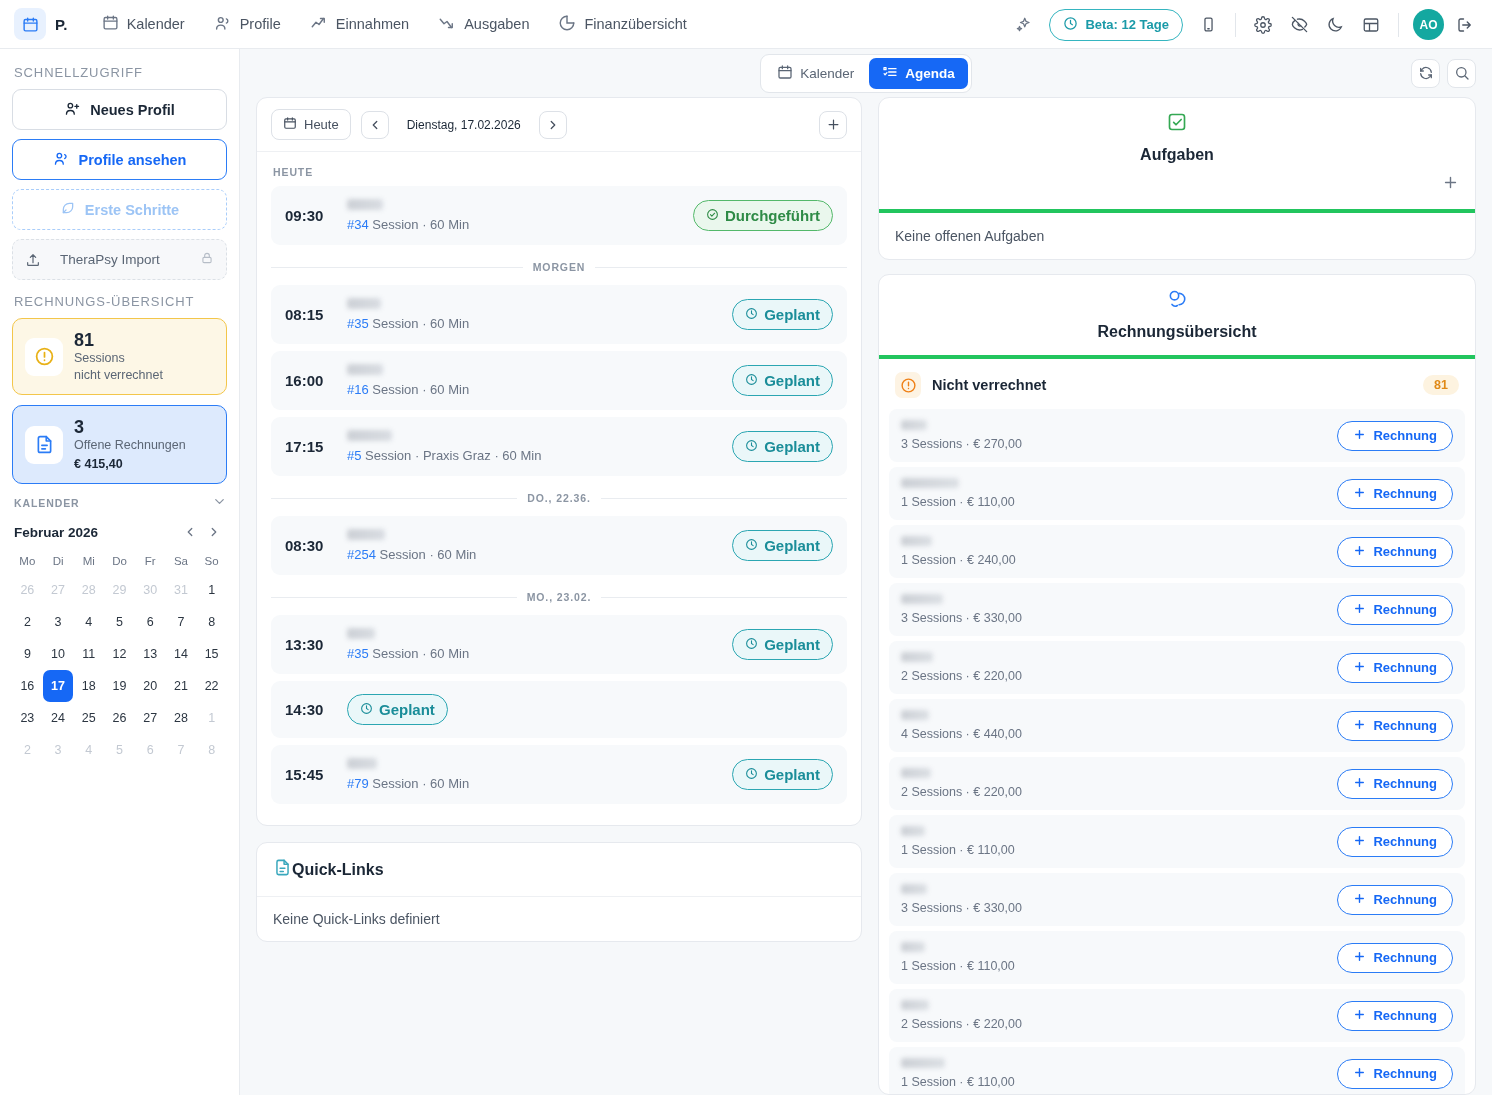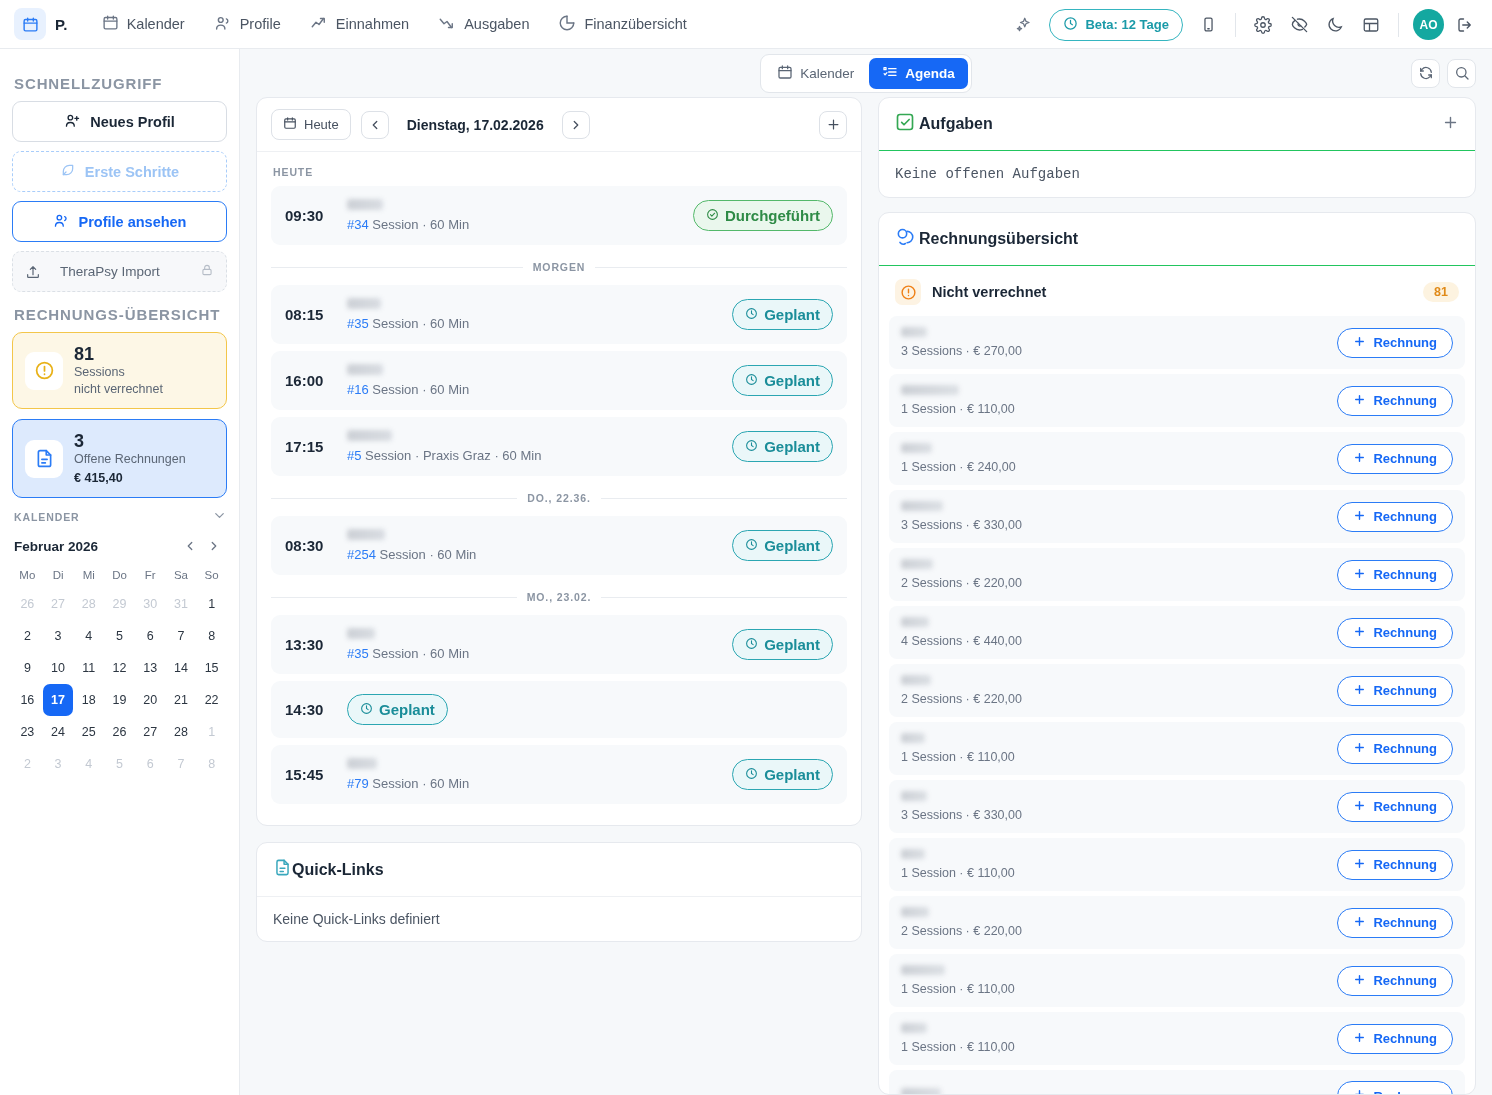--- a/index.html
+++ b/index.html
@@ -62,22 +62,22 @@
   .layout { display: flex; height: calc(1095px - 49px); }
 
   
   .sidebar {
     width: 240px; flex: none; background: #ffffff;
     border-right: 1px solid #e8ebef;
     padding: 12px 12px 0 12px;
     overflow: hidden; position: relative;
   }
   .side-head {
-    font-size: 15px; font-weight: bold; letter-spacing: .9px;
-    color: #8b95a3; margin: 14px 0 9px 2px;
+    font-size: 13px; font-weight: normal; letter-spacing: .9px;
+    color: #8b95a3; margin: 4px 0 9px 2px;
   }
   .side-btn {
     width: 100%; height: 41px; border-radius: 9px;
     display: flex; align-items: center; justify-content: center; gap: 9px;
     font-size: 14.5px; font-weight: bold; cursor: pointer;
     margin-bottom: 9px; border: 1px solid transparent; background: #fff;
   }
   .side-btn.primary { background: #1668f5; color: #fff; border-color: #1668f5; }
   .side-btn.outline { border-color: #d8dde4; color: #1b2736; }
   .side-btn.outline-blue { border-color: #2b7cf6; color: #1668f5; }
@@ -177,21 +177,21 @@
   .today-btn {
     display: flex; align-items: center; gap: 7px;
     border: 1px solid #dde1e7; border-radius: 8px; background: #fff;
     padding: 6px 11px; font-size: 13px; color: #46505f; cursor: pointer;
   }
   .nav-sq {
     width: 28px; height: 28px; border: 1px solid #dde1e7; border-radius: 8px;
     background: #fff; display: flex; align-items: center; justify-content: center;
     color: #46505f; cursor: pointer;
   }
-  .agenda-date { font-size: 14px; font-weight: bold; color: #1b2736; padding: 0 8px; }
+  .agenda-date { font-size: 12px; font-weight: normal; color: #1b2736; padding: 0 8px; }
   .agenda-add { margin-left: auto; }
 
   .agenda-body { padding: 10px 14px 14px 14px; }
   .sec-label {
     font-size: 10.5px; font-weight: bold; letter-spacing: .9px;
     color: #8b95a3; margin: 4px 0 8px 2px;
   }
   .sec-div {
     display: flex; align-items: center; gap: 10px;
     margin: 16px 0 12px 0;
@@ -219,26 +219,26 @@
   .evt-sub .ref { color: #2b7cf6; text-align: right; }
   .badge {
     display: flex; align-items: center; gap: 6px;
     border-radius: 16px; padding: 6px 12px; font-size: 15px; font-weight: bold;
     white-space: nowrap; flex: none;
   }
   .badge.green { border: 1px solid #53b86a; background: #eaf7ed; color: #2e8b46; }
   .badge.teal { border: 1px solid #2ba6b2; background: #eaf7f9; color: #1a8d99; }
 
   .card-head {
-    display: flex; align-items: center; gap: 4px;
-    padding: 14px 16px; border-bottom: 1px solid #22c55e;
+    display: flex; align-items: center; gap: 10px;
+    padding: 14px 16px; border-bottom: 4px solid #22c55e; flex-direction: column;
   }
   .card-title { font-size: 16px; font-weight: bold; color: #1b2736; }
   .card-head .plus { margin-left: auto; color: #6b7585; cursor: pointer; }
-  .empty-txt { padding: 15px 16px; font-size: 14px; color: #4b5563; font-family: Liberation Mono, monospace; }
+  .empty-txt { padding: 15px 16px; font-size: 14px; color: #4b5563; }
 
   .sub-head {
     display: flex; align-items: center; gap: 11px;
     padding: 13px 16px 11px 16px;
   }
   .sub-ico {
     width: 26px; height: 26px; border-radius: 7px; background: #fdf3e3;
     display: flex; align-items: center; justify-content: center; flex: none;
   }
   .sub-title { font-size: 14.5px; font-weight: bold; color: #1b2736; }
@@ -387,35 +387,35 @@
 
     <div class="side-btn outline">
       <span><svg width="17" height="17" viewBox="0 0 24 24" fill="none" stroke="#1b2736" stroke-width="1.9" stroke-linecap="round">
             <circle cx="9" cy="8" r="3.2"></circle>
             <path d="M3.5 20c0-3.2 2.5-5.2 5.5-5.2s5.5 2 5.5 5.2"></path>
             <path d="M18 6.5v5M15.5 9h5"></path>
           </svg></span>
       <span>Neues Profil</span>
     </div>
 
-    <div class="side-btn dashed">
-      <span><svg width="16" height="16" viewBox="0 0 24 24" fill="none" stroke="#9cc4f5" stroke-width="1.9" stroke-linecap="round" stroke-linejoin="round">
-            <path d="M5 14c0-5 4-9 9-9h5v5c0 5-4 9-9 9H5z"></path>
-            <path d="M9 15l-4 4"></path>
-          </svg></span>
-      <span>Erste Schritte</span>
-    </div>
-
     <div class="side-btn outline-blue">
       <span><svg width="17" height="17" viewBox="0 0 24 24" fill="none" stroke="#1668f5" stroke-width="1.9" stroke-linecap="round">
             <circle cx="9" cy="8" r="3.2"></circle>
             <path d="M3.5 20c0-3.2 2.5-5.2 5.5-5.2s5.5 2 5.5 5.2"></path>
             <path d="M16.5 6.5a3 3 0 0 1 0 5.6"></path>
           </svg></span>
       <span>Profile ansehen</span>
+    </div>
+
+    <div class="side-btn dashed">
+      <span><svg width="16" height="16" viewBox="0 0 24 24" fill="none" stroke="#9cc4f5" stroke-width="1.9" stroke-linecap="round" stroke-linejoin="round">
+            <path d="M5 14c0-5 4-9 9-9h5v5c0 5-4 9-9 9H5z"></path>
+            <path d="M9 15l-4 4"></path>
+          </svg></span>
+      <span>Erste Schritte</span>
     </div>
 
     <div class="side-btn locked">
       <span style="margin-right:10px;display:flex">
           <svg width="16" height="16" viewBox="0 0 24 24" fill="none" stroke="#5b6675" stroke-width="1.8" stroke-linecap="round" stroke-linejoin="round">
             <path d="M12 16V4M8 8l4-4 4 4"></path>
             <path d="M4 16v3a1 1 0 0 0 1 1h14a1 1 0 0 0 1-1v-3"></path>
           </svg>
         </span>
       <span>TheraPsy Import</span>

